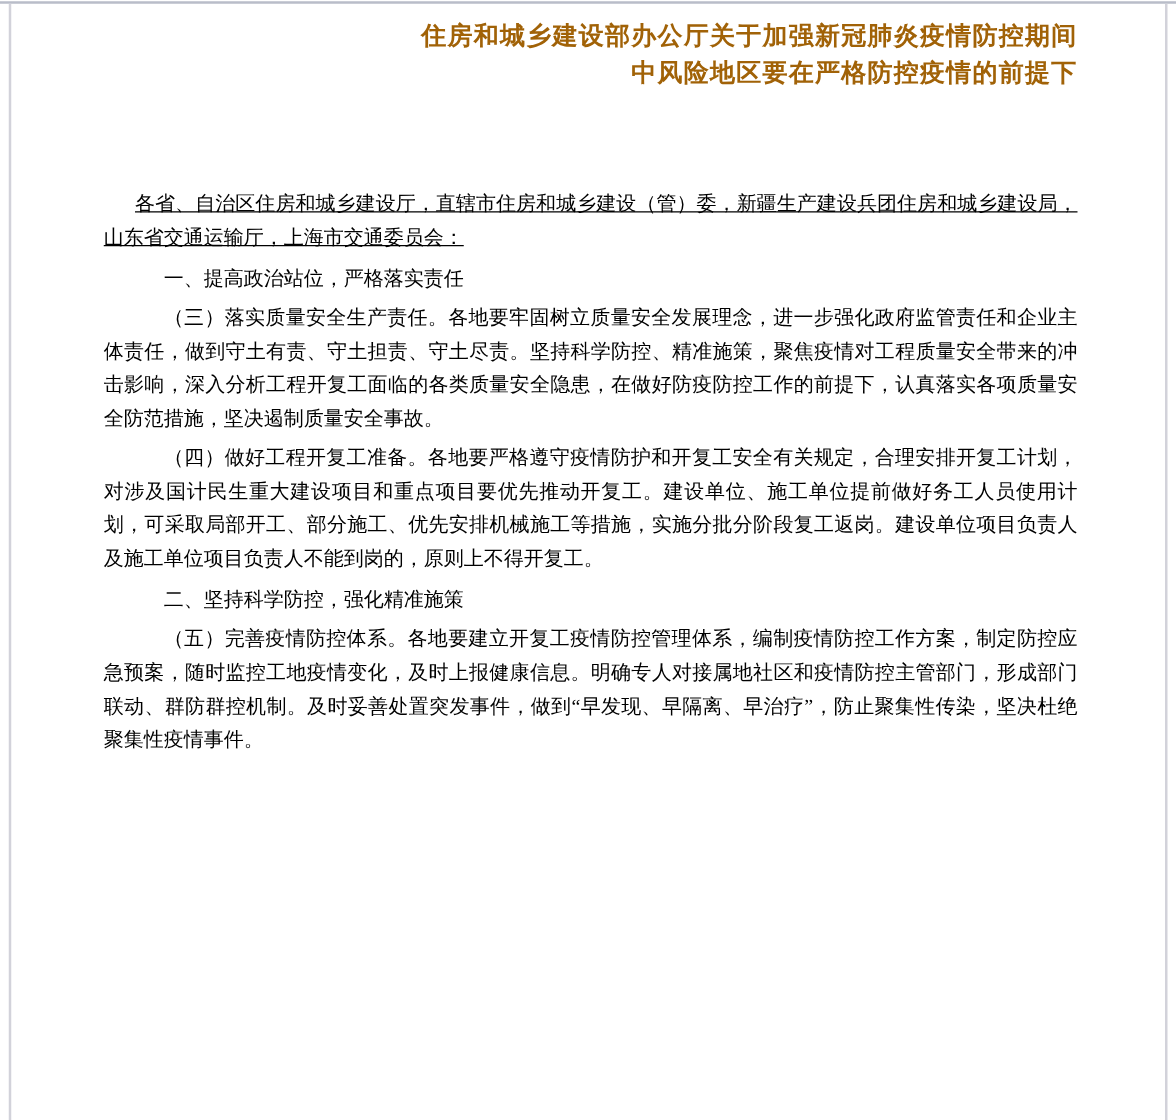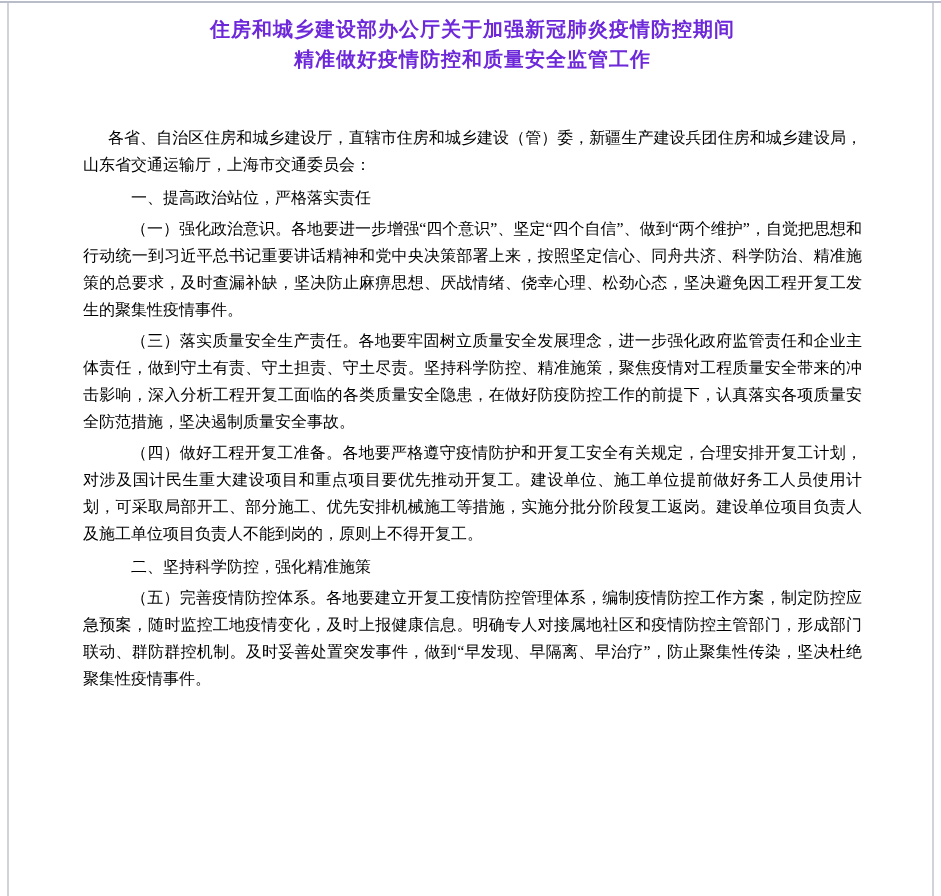--- a/index.html
+++ b/index.html
@@ -31,58 +31,57 @@
   .side-border.right { left: 932px; }
 
   .content {
     position: absolute;
     left: 83px;
     top: 0;
     width: 779px;
   }
   .doc-title {
     margin-top: 14px;
-    margin-bottom: 50px;
-    text-align: center;
+    margin-bottom: 76px;
+    text-align: right;
     font-size: 20px;
     font-weight: bold;
     line-height: 30px;
-    color: #6d28d9;
+    color: #a16207;
     letter-spacing: 1px;
   }
   .doc-body {
     font-size: 16px;
     line-height: 27px;
     color: #000000;
   }
   .blk {
     margin: 0 0 4px 0;
     text-indent: 48px;
     text-align: justify;
     word-break: break-all;
   }
-  .blk.salutation { text-indent: 25px; }
+  .blk.salutation { text-indent: 25px; text-decoration: underline; }
   .blk.heading    { margin-top: 6px; }
 </style>
 </head>
 <body>
 
 <div class="viewport">
   <div class="top-rule"></div>
   <div class="side-border left"></div>
   <div class="side-border right"></div>
 
   <div class="content">
     <div class="doc-title">
       <div>住房和城乡建设部办公厅关于加强新冠肺炎疫情防控期间</div>
-      <div>精准做好疫情防控和质量安全监管工作</div>
+      <div>中风险地区要在严格防控疫情的前提下</div>
     </div>
     <div class="doc-body">
         <p class="blk salutation">各省、自治区住房和城乡建设厅，直辖市住房和城乡建设（管）委，新疆生产建设兵团住房和城乡建设局，山东省交通运输厅，上海市交通委员会：</p>
         <p class="blk heading">一、提高政治站位，严格落实责任</p>
-        <p class="blk para">（一）强化政治意识。各地要进一步增强“四个意识”、坚定“四个自信”、做到“两个维护”，自觉把思想和行动统一到习近平总书记重要讲话精神和党中央决策部署上来，按照坚定信心、同舟共济、科学防治、精准施策的总要求，及时查漏补缺，坚决防止麻痹思想、厌战情绪、侥幸心理、松劲心态，坚决避免因工程开复工发生的聚集性疫情事件。</p>
         <p class="blk para">（三）落实质量安全生产责任。各地要牢固树立质量安全发展理念，进一步强化政府监管责任和企业主体责任，做到守土有责、守土担责、守土尽责。坚持科学防控、精准施策，聚焦疫情对工程质量安全带来的冲击影响，深入分析工程开复工面临的各类质量安全隐患，在做好防疫防控工作的前提下，认真落实各项质量安全防范措施，坚决遏制质量安全事故。</p>
         <p class="blk para">（四）做好工程开复工准备。各地要严格遵守疫情防护和开复工安全有关规定，合理安排开复工计划，对涉及国计民生重大建设项目和重点项目要优先推动开复工。建设单位、施工单位提前做好务工人员使用计划，可采取局部开工、部分施工、优先安排机械施工等措施，实施分批分阶段复工返岗。建设单位项目负责人及施工单位项目负责人不能到岗的，原则上不得开复工。</p>
         <p class="blk heading">二、坚持科学防控，强化精准施策</p>
         <p class="blk para">（五）完善疫情防控体系。各地要建立开复工疫情防控管理体系，编制疫情防控工作方案，制定防控应急预案，随时监控工地疫情变化，及时上报健康信息。明确专人对接属地社区和疫情防控主管部门，形成部门联动、群防群控机制。及时妥善处置突发事件，做到“早发现、早隔离、早治疗”，防止聚集性传染，坚决杜绝聚集性疫情事件。</p>
       </div>
   </div>
 </div>
 
 </body></html>

